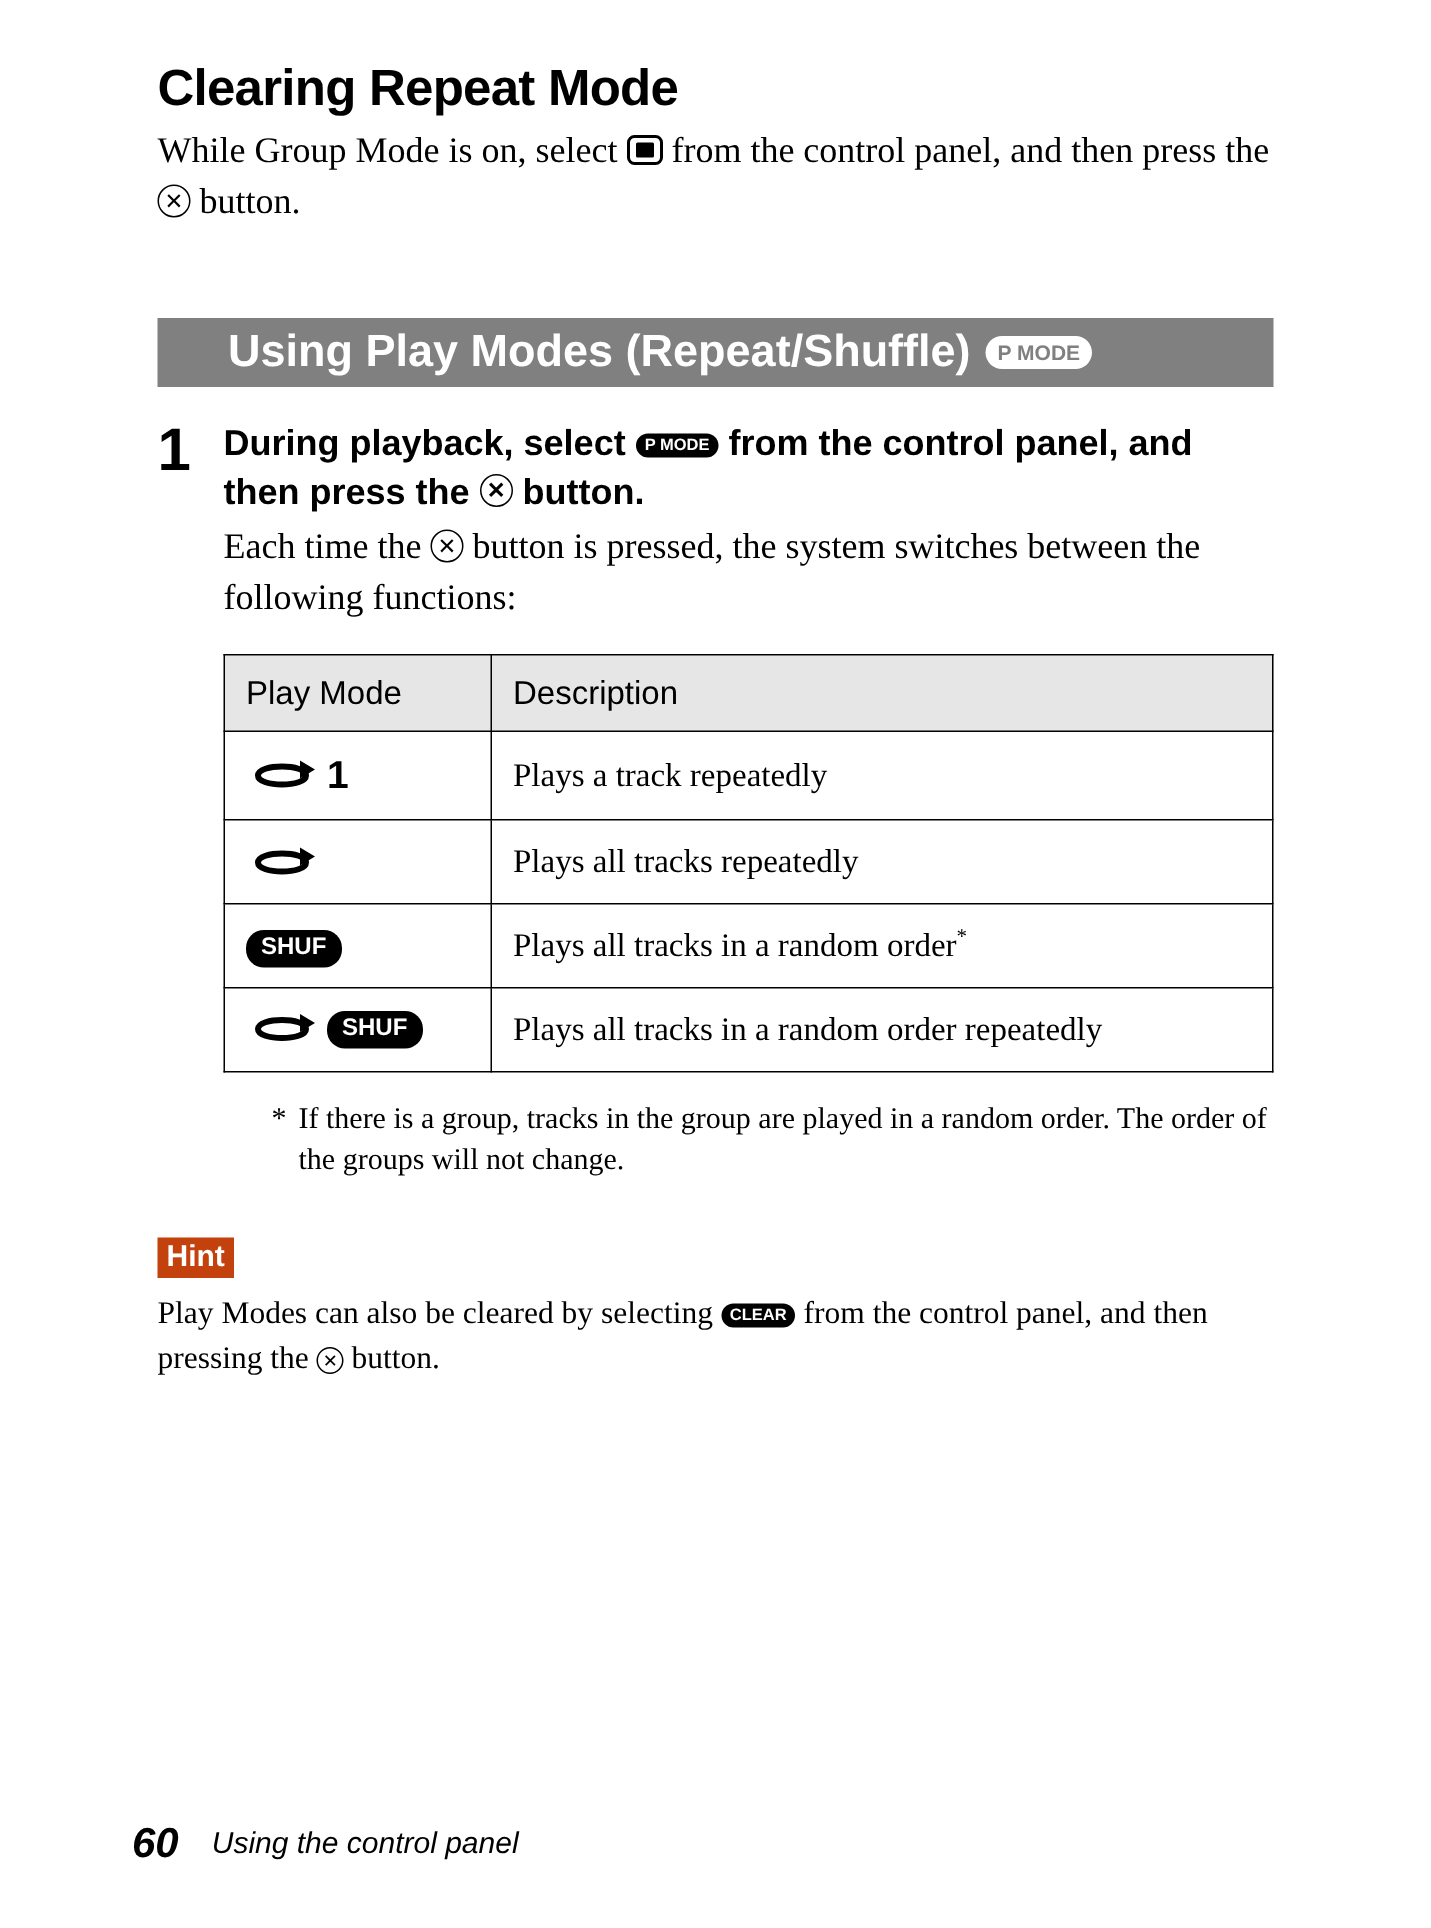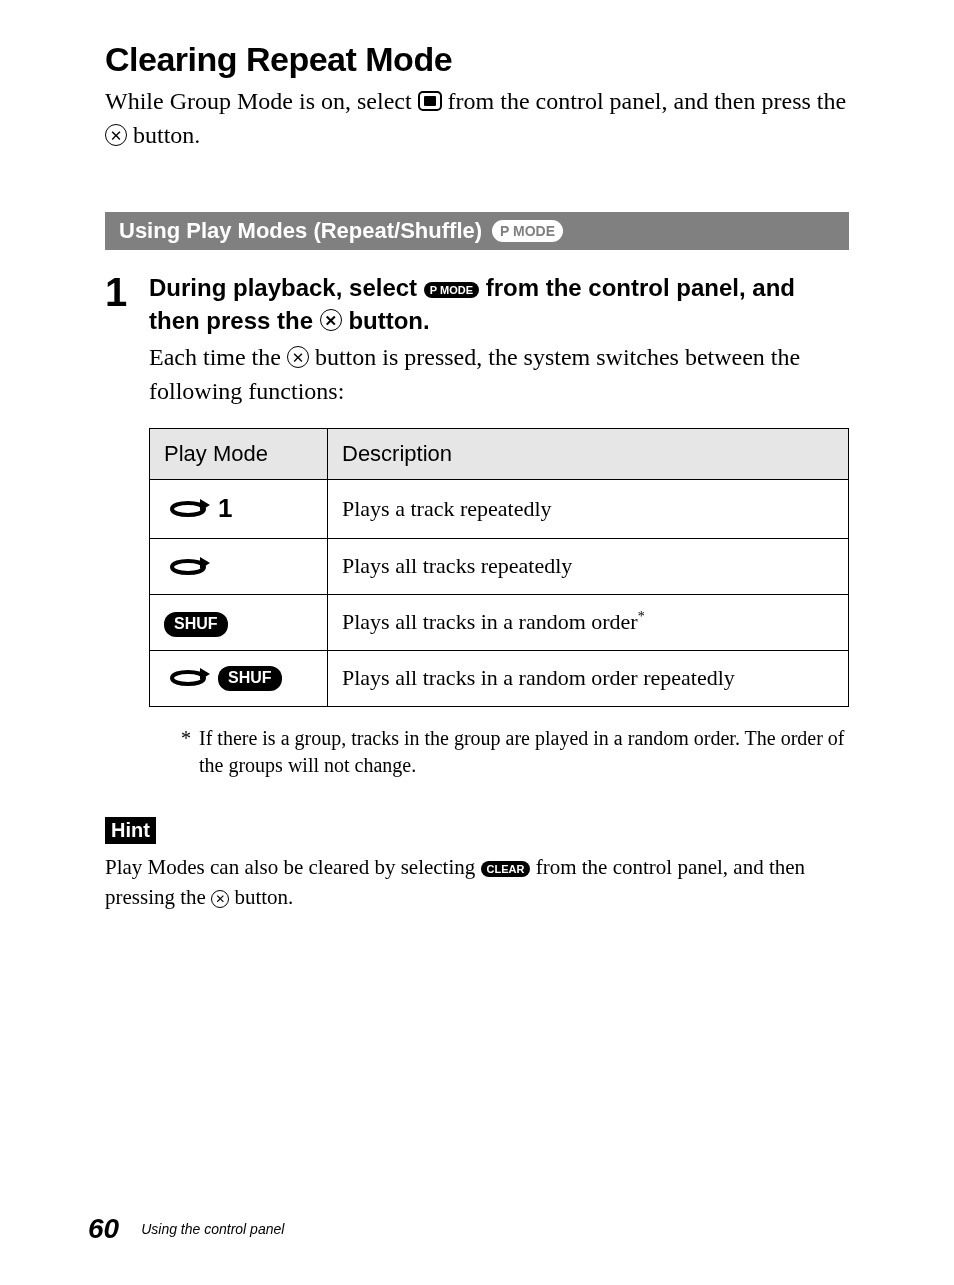--- a/index.html
+++ b/index.html
@@ -31,21 +31,22 @@
       padding: 6px 14px;
       display: flex;
       align-items: center;
       gap: 10px;
       margin-bottom: 22px;
     }
     .section-bar-title {
       font-family: Arial, Helvetica, sans-serif;
       font-weight: 900;
       font-stretch: condensed;
-      font-size: 22px;
+      font-size: 30px;
+      margin-left: 33px;
     }
     .step {
       display: flex;
       gap: 18px;
       margin-bottom: 12px;
     }
     .step-num {
       font-family: Arial, Helvetica, sans-serif;
       font-weight: 900;
       font-stretch: condensed;
@@ -95,21 +96,21 @@
       font-size: 20px;
       line-height: 1.35;
       display: flex;
       gap: 8px;
       padding-left: 32px;
       margin-bottom: 26px;
     }
     .footnote-mark { }
     .hint-badge {
       display: inline-block;
-      background: #000000;
+      background: #c2410c;
       color: #fff;
       font-family: Arial, Helvetica, sans-serif;
       font-weight: 700;
       font-size: 20px;
       padding: 2px 6px;
       margin-bottom: 8px;
     }
     .hint-text {
       font-size: 21px;
       line-height: 1.45;
@@ -125,21 +126,21 @@
       font-style: italic;
     }
     .page-num {
       font-family: Arial, Helvetica, sans-serif;
       font-weight: 900;
       font-stretch: condensed;
       font-size: 28px;
     }
     .page-label {
       font-family: Arial, Helvetica, sans-serif;
-      font-size: 14px;
+      font-size: 20px;
     }
     
     .icon-pill {
       display: inline-flex;
       align-items: center;
       justify-content: center;
       background: #000;
       color: #fff;
       border-radius: 12px;
       font-family: Arial, Helvetica, sans-serif;

